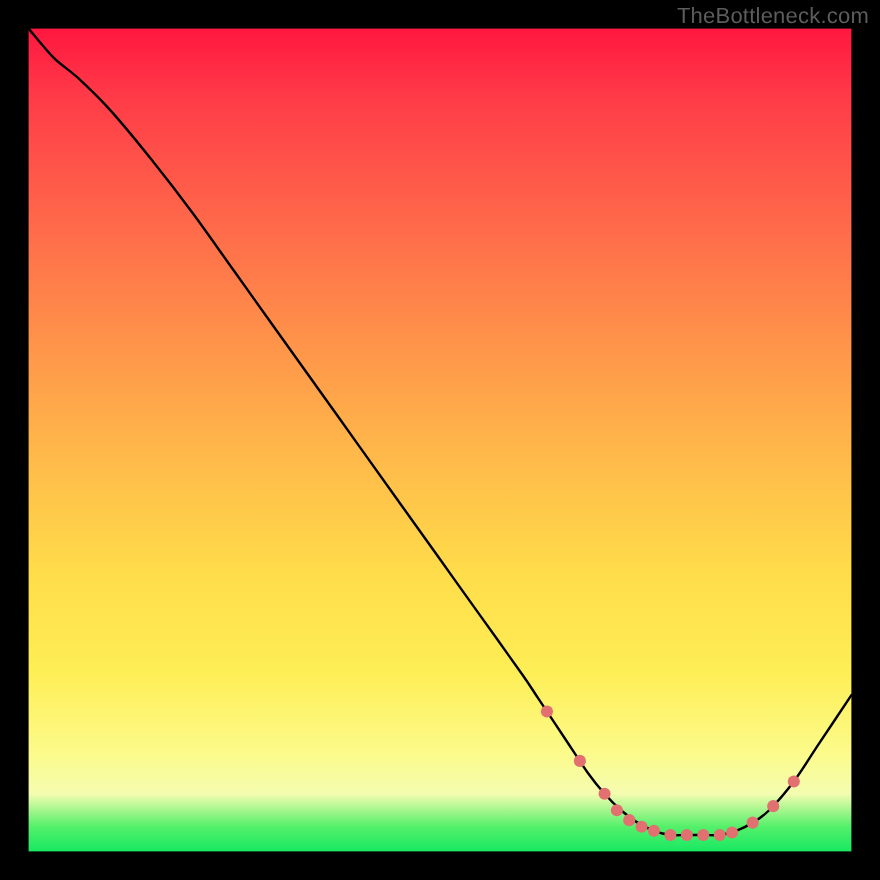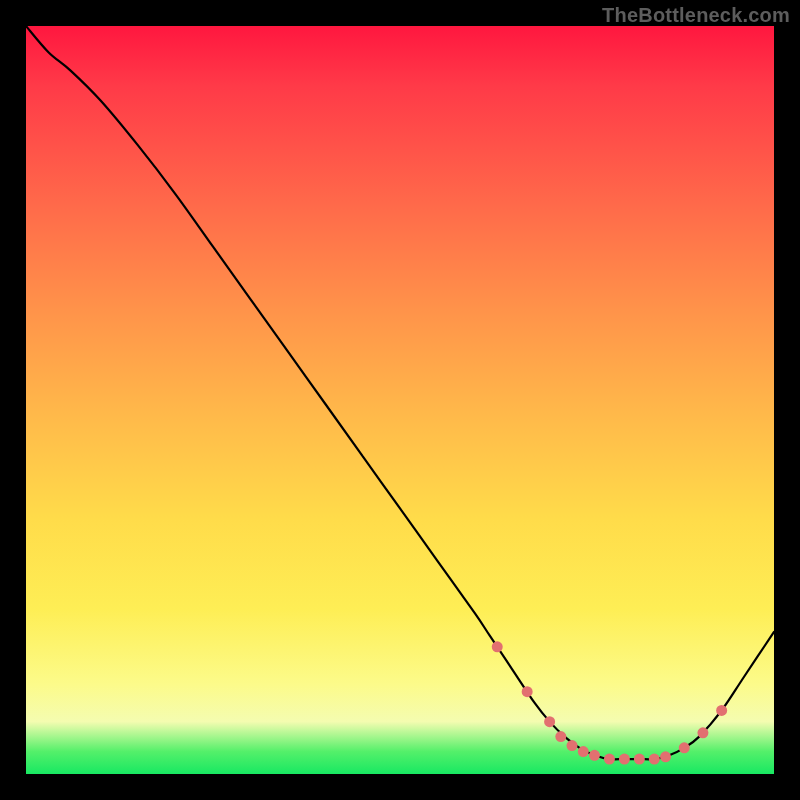--- a/index.html
+++ b/index.html
@@ -39,21 +39,21 @@
       #54f06a 97%,
       #18e862 100%
     );
   }
   .watermark {
     position: absolute;
     top: 4px;
     right: 10px;
     color: #5d5d5d;
     font-size: 20px;
-    font-weight: 700;
+    font-weight: 400;
     letter-spacing: 0.2px;
     user-select: none;
   }
   svg.curve {
     position: absolute;
     left: 0;
     top: 0;
     width: 748px;
     height: 748px;
     overflow: visible;

